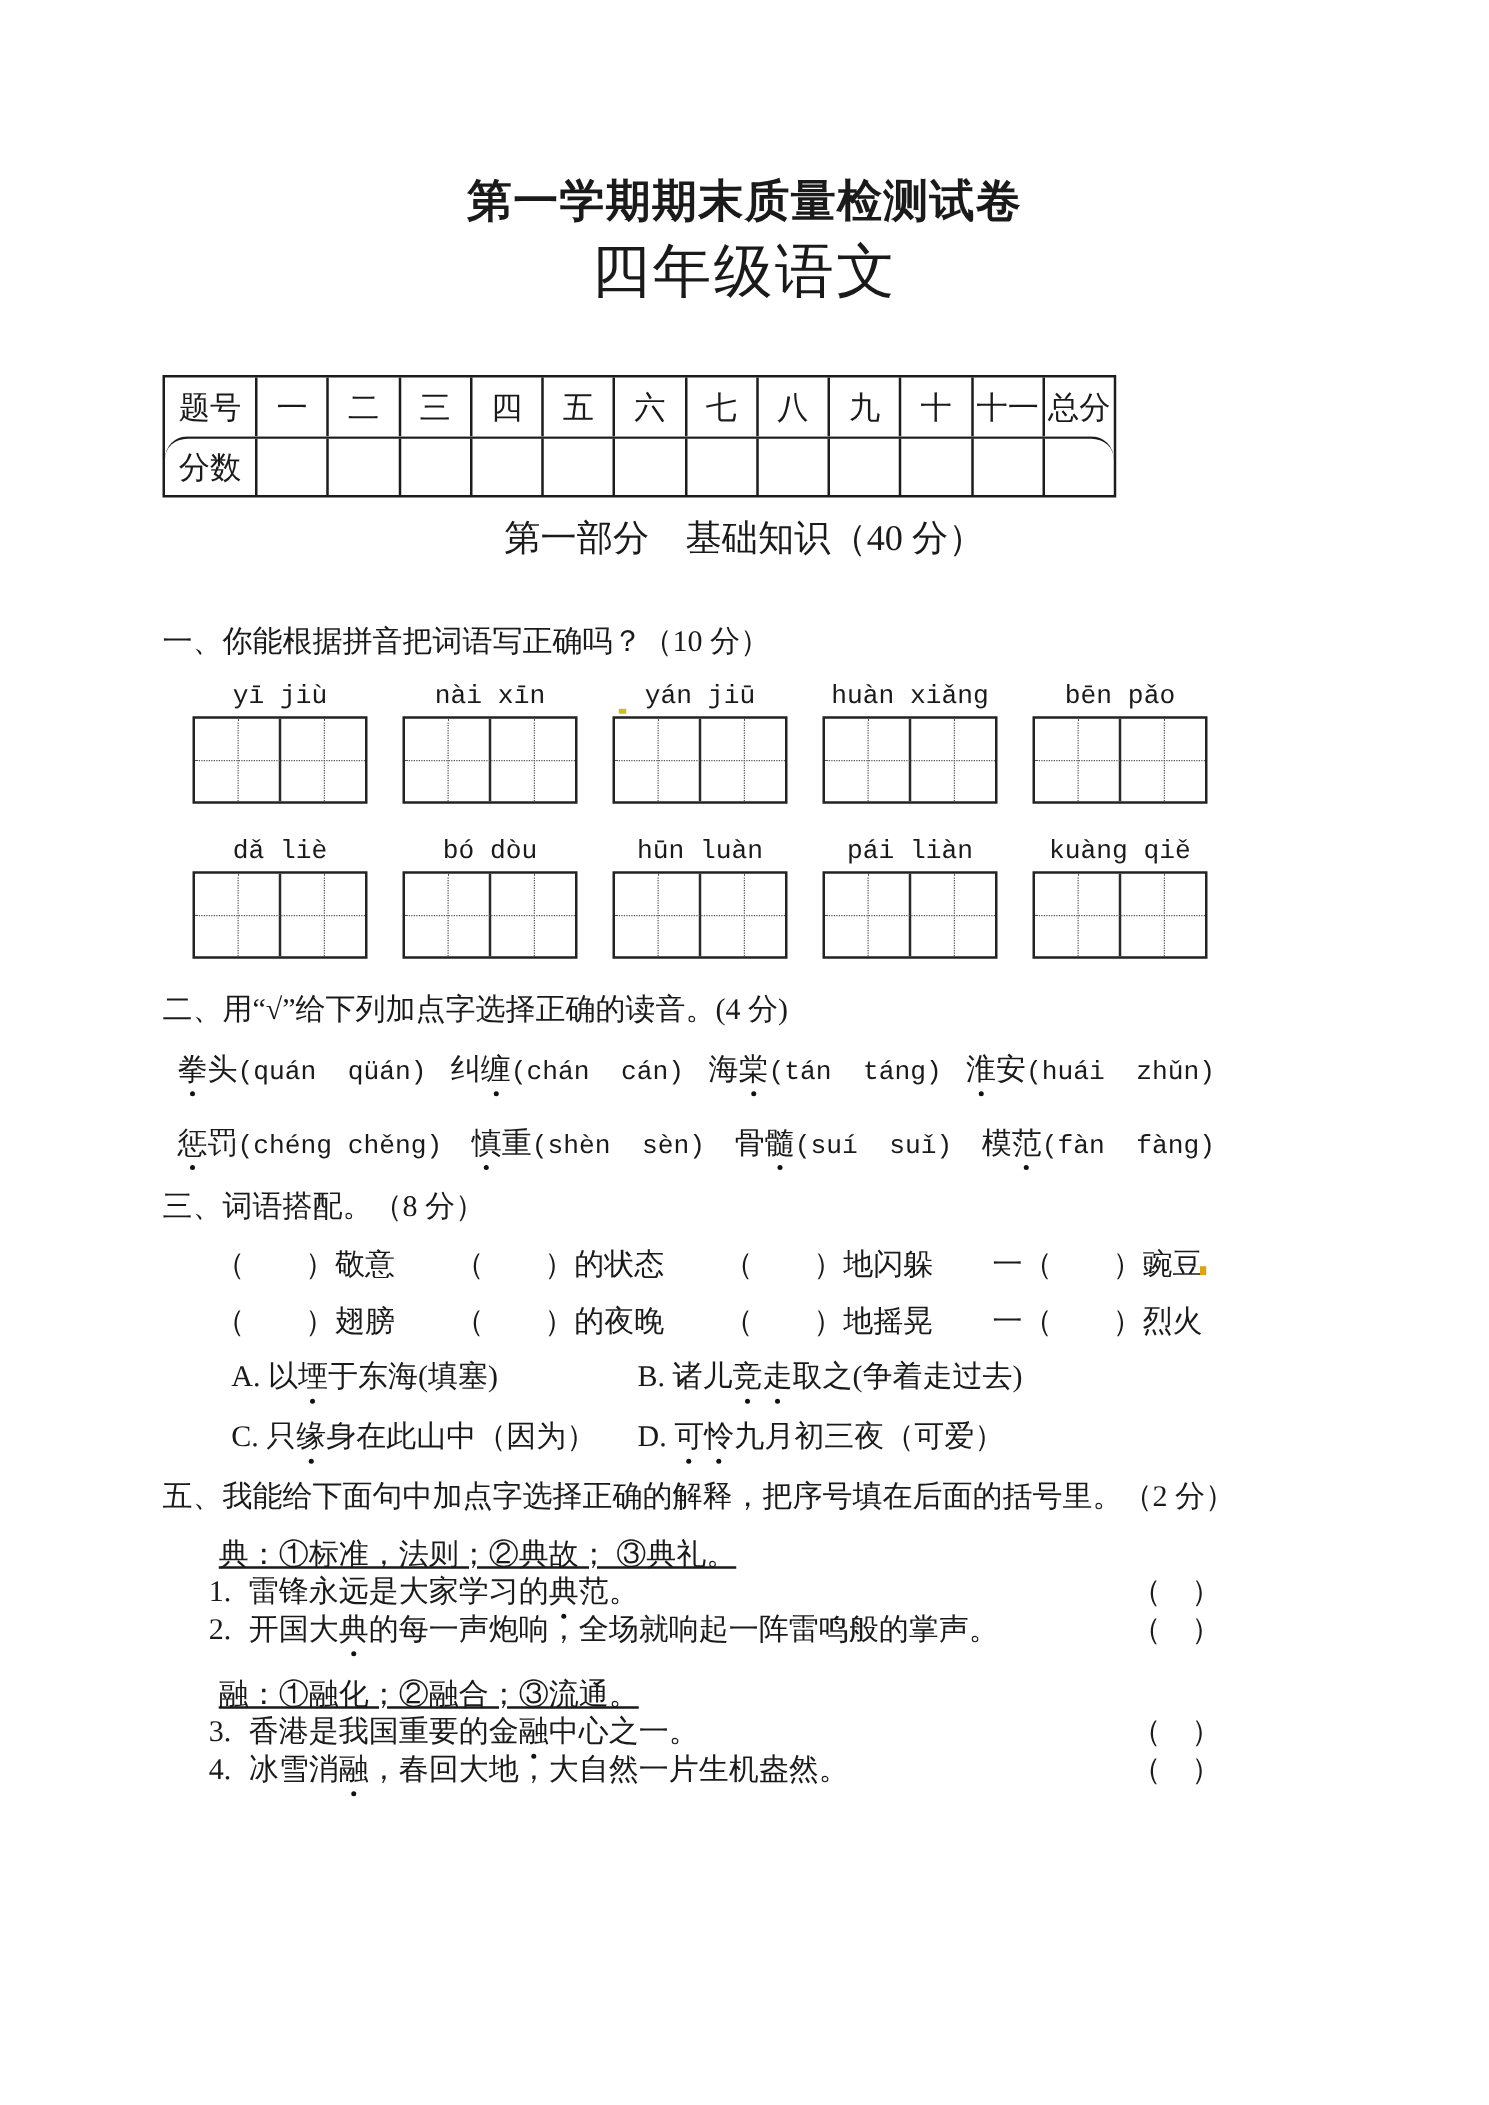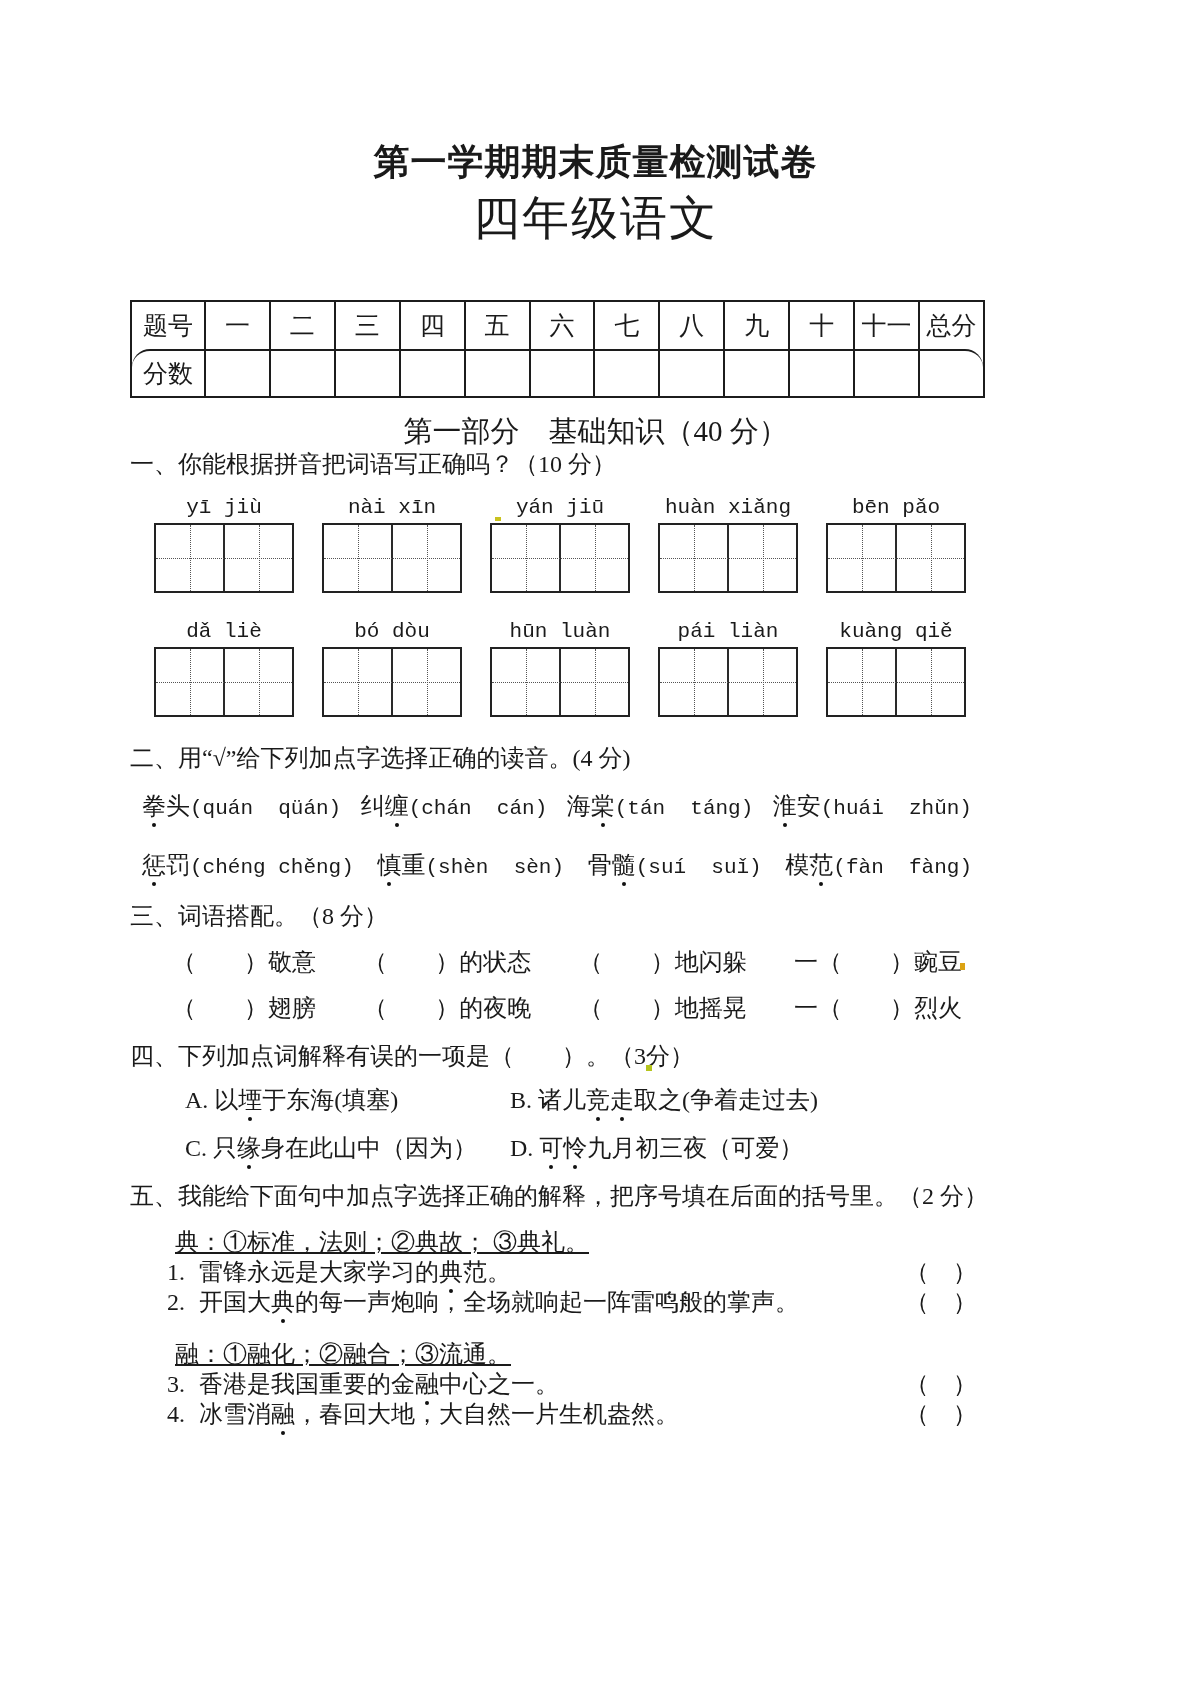--- a/index.html
+++ b/index.html
@@ -21,34 +21,34 @@
     font-weight:bold; font-size:36px; line-height:1.2;
     letter-spacing:1px;
   }
   .doc-subtitle {
     text-align:center;
     font-family:"DejaVu Sans","Liberation Sans",sans-serif;
     font-weight:normal; font-size:47px; line-height:1.15;
     margin-top:8px; letter-spacing:2px;
   }
   
-  .score-table { width:855px; margin-top:55px; border:2px solid #1c1c1c; }
+  .score-table { width:763px; margin-top:55px; border:2px solid #1c1c1c; }
   .st-row { display:grid; grid-template-columns:72px repeat(12,1fr); height:47px; }
   .st-row + .st-row { border-top:2px solid #1c1c1c;border-radius:18px; }
   .st-cell {
     border-left:2px solid #1c1c1c;
     display:flex; align-items:center; justify-content:center;
     font-size:25px;
   }
   .st-cell:first-child { border-left:none; }
   .part-heading {
     text-align:center; font-size:29px; line-height:1.2; margin-top:16px;
   }
   .q-title { margin-top:0; font-size:24px; line-height:30px; position:relative; }
-  #q1-title { }
+  #q1-title { margin-top:50px; }
   
   .grid-row { display:flex; justify-content:space-between; width:812px; margin-left:24px; position:relative; }
   #q1-row1 { margin-top:16px; }
   #q1-row2 { margin-top:26px; }
   .word-block { width:140px; }
   .pinyin-label {
     font-family:"Liberation Mono","DejaVu Sans Mono",monospace;
     font-size:21px; line-height:26px; text-align:center; white-space:nowrap;
     margin-bottom:2px;
   }
@@ -306,24 +306,20 @@
       <span class="q3-item">（　　）翅膀</span>
 
       <span class="q3-item">（　　）的夜晚</span>
 
       <span class="q3-item">（　　）地摇晃</span>
 
       <span class="q3-item">一（　　）烈火</span>
 
   </div>
 
-  <div class="q-title" id="q4-title">
-    <span>四、下列加点词解释有误的一项是（　　）。（3分）</span>
-    <span class="mark mark-score3" style="background: rgb(181, 196, 28);"></span>
-  </div>
   <div class="q4-options">
 
       <div class="q4-option"><span>A. 以</span><span class="udot">堙</span><span>于东海(填塞)</span></div>
 
       <div class="q4-option"><span>B. 诸儿</span><span class="udot">竞</span><span class="udot">走</span><span>取之(争着走过去)</span></div>
 
       <div class="q4-option"><span>C. 只</span><span class="udot">缘</span><span>身在此山中（因为）</span></div>
 
       <div class="q4-option"><span>D. </span><span class="udot">可</span><span class="udot">怜</span><span>九月初三夜（可爱）</span></div>
 

